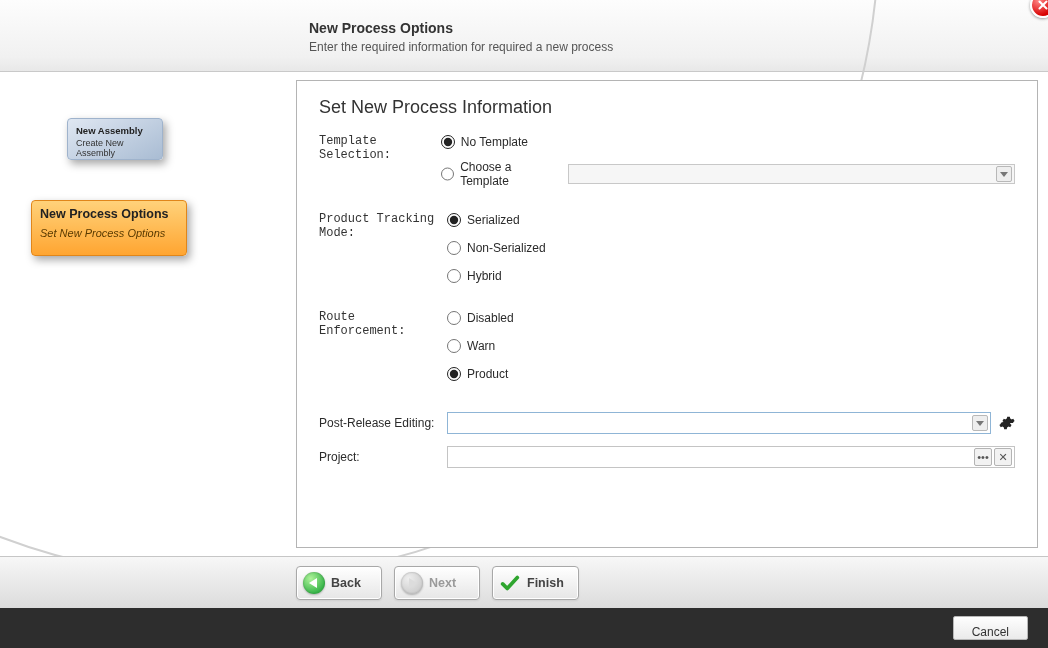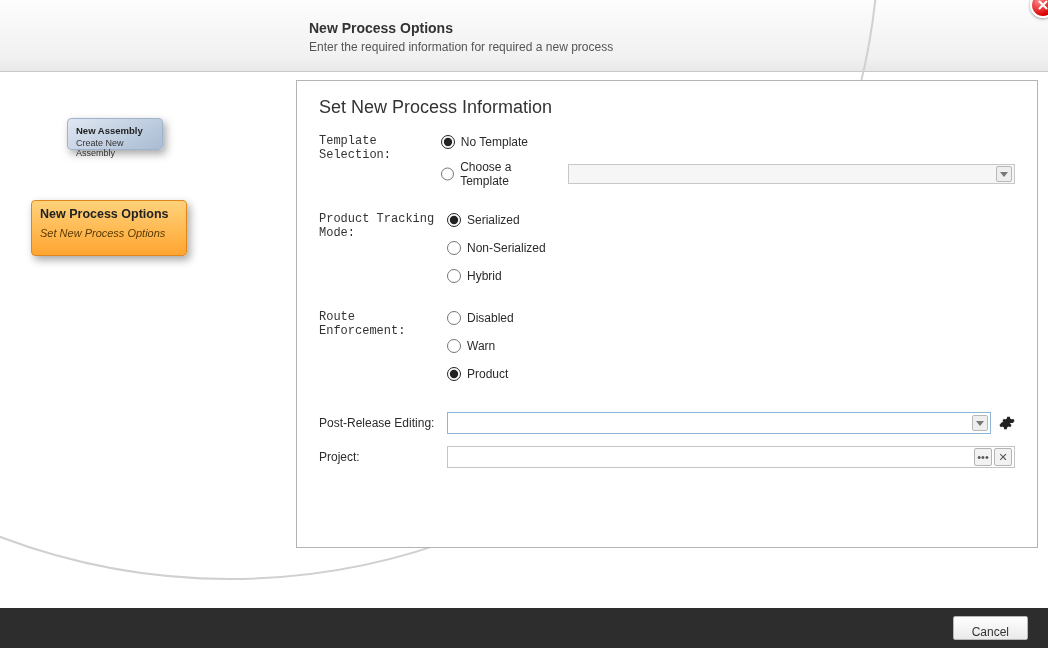--- a/index.html
+++ b/index.html
@@ -53,21 +53,21 @@
     z-index: 1;
   }
   
   .step-card {
     position:absolute; border-radius: 4px;
     box-shadow: 3px 4px 8px rgba(0,0,0,.35);
     padding: 6px 8px;
     z-index: 3;
   }
   .card-inactive {
-    left: 67px; top: 118px; width: 96px; height: 32px;
+    left: 67px; top: 118px; width: 96px; height: 42px;
     background: linear-gradient(150deg, #dfe7f2, #a9bcd3);
     border: 1px solid #9fb3cc;
     font-size: 9px; color:#333;
   }
   .card-inactive b { font-size: 9.5px; display:block; margin-bottom:2px; color:#222;}
   .card-active {
     left: 31px; top: 200px; width: 156px; height: 56px;
     background: linear-gradient(#ffd27a, #ffa531);
     border: 1px solid #e0861a;
   }
@@ -251,20 +251,42 @@
 
   <div class="field-row">
     <div class="lbl">Project:</div>
     <div class="long-input gray">
       <span class="mini-btn">•••</span>
       <span class="mini-btn">✕</span>
     </div>
   </div>
 </div>
 
+<div class="btn-bar">
+  <button class="wiz-btn">
+    <span class="circ-ico green">
+          <span class="arrow-l"></span>
+        </span>
+    <span>Back</span>
+  </button>
+  <button class="wiz-btn disabled">
+    <span class="circ-ico gray">
+          <span class="arrow-r" style="border-left-color:#dcdcdc"></span>
+        </span>
+    <span>Next</span>
+  </button>
+  <button class="wiz-btn">
+    <span class="check-ico">
+      <svg viewBox="0 0 24 24" width="22" height="22">
+            <path fill="none" stroke="#2ea52e" stroke-width="4" stroke-linecap="round" stroke-linejoin="round" d="M4 13l5 5L20 6"></path>
+          </svg>
+    </span>
+    <span>Finish</span>
+  </button>
+</div>
 
 <div class="footer">
   <button class="flat-btn">
     <span>Cancel</span>
   </button>
 </div>
 
 </div>
 
 </body></html>

